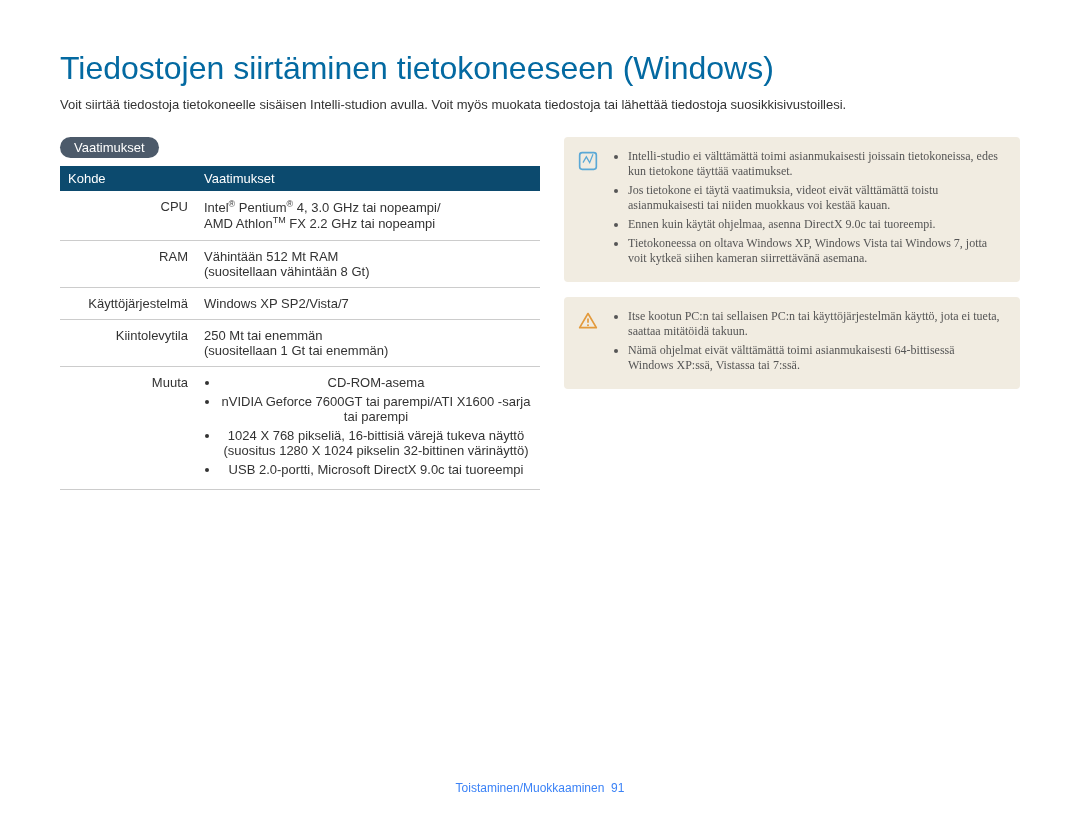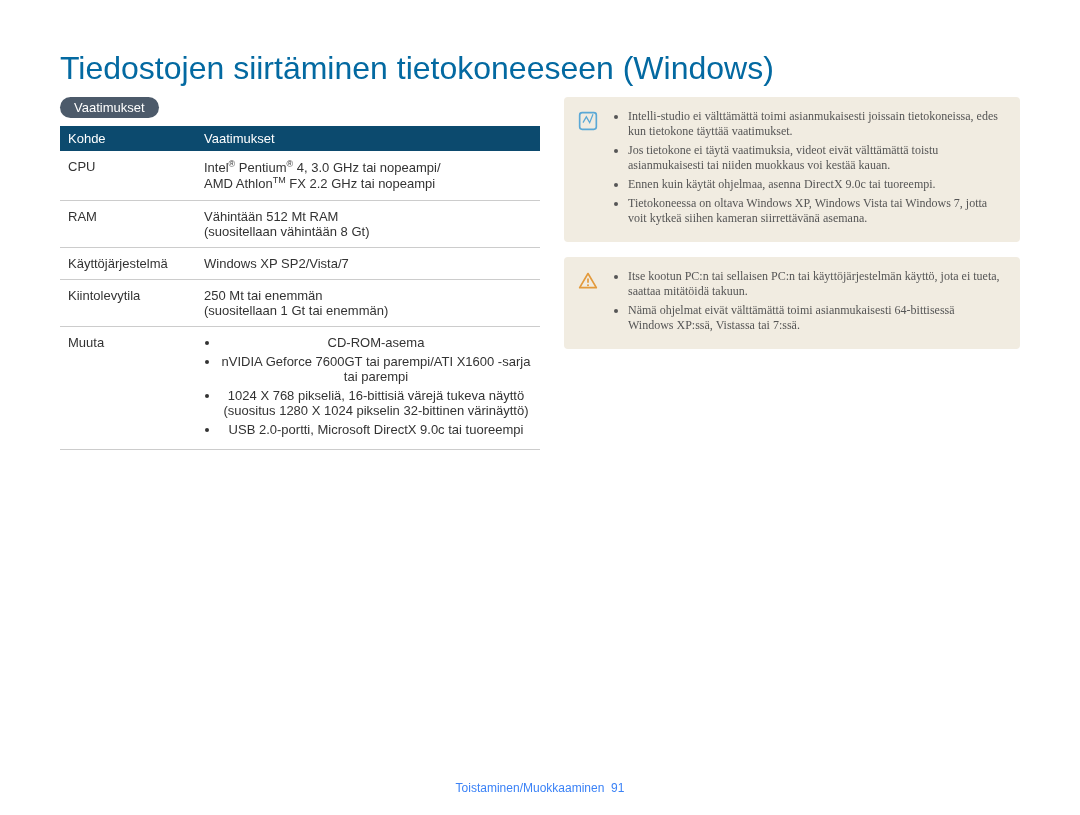--- a/index.html
+++ b/index.html
@@ -63,20 +63,21 @@
     padding: 5px 8px;
     font-size: 13px;
   }
   table.req td {
     border-bottom: 1px solid #ccc;
     padding: 8px 8px;
     vertical-align: top;
   }
   table.req td.key {
     width: 120px;
+    text-align: right;
   }
   .bullets {
     margin: 0;
     padding-left: 16px;
   }
   .bullets li {
     margin-bottom: 4px;
     text-align: center;
   }
   sup {
@@ -117,20 +118,21 @@
     text-align: center;
     font-size: 12px;
     color: #3b82f6;
   }
 </style>
 </head>
 <body>
 
 <div class="page">
   <h1>Tiedostojen siirtäminen tietokoneeseen (Windows)</h1>
+  <div class="intro">Voit siirtää tiedostoja tietokoneelle sisäisen Intelli-studion avulla. Voit myös muokata tiedostoja tai lähettää tiedostoja suosikkisivustoillesi.</div>
 
   <div class="columns">
     <div class="col-left">
       <div class="section-pill">Vaatimukset</div>
 
       <table class="req">
         <tbody>
             <tr>
           <th>Kohde</th>
           <th>Vaatimukset</th>

